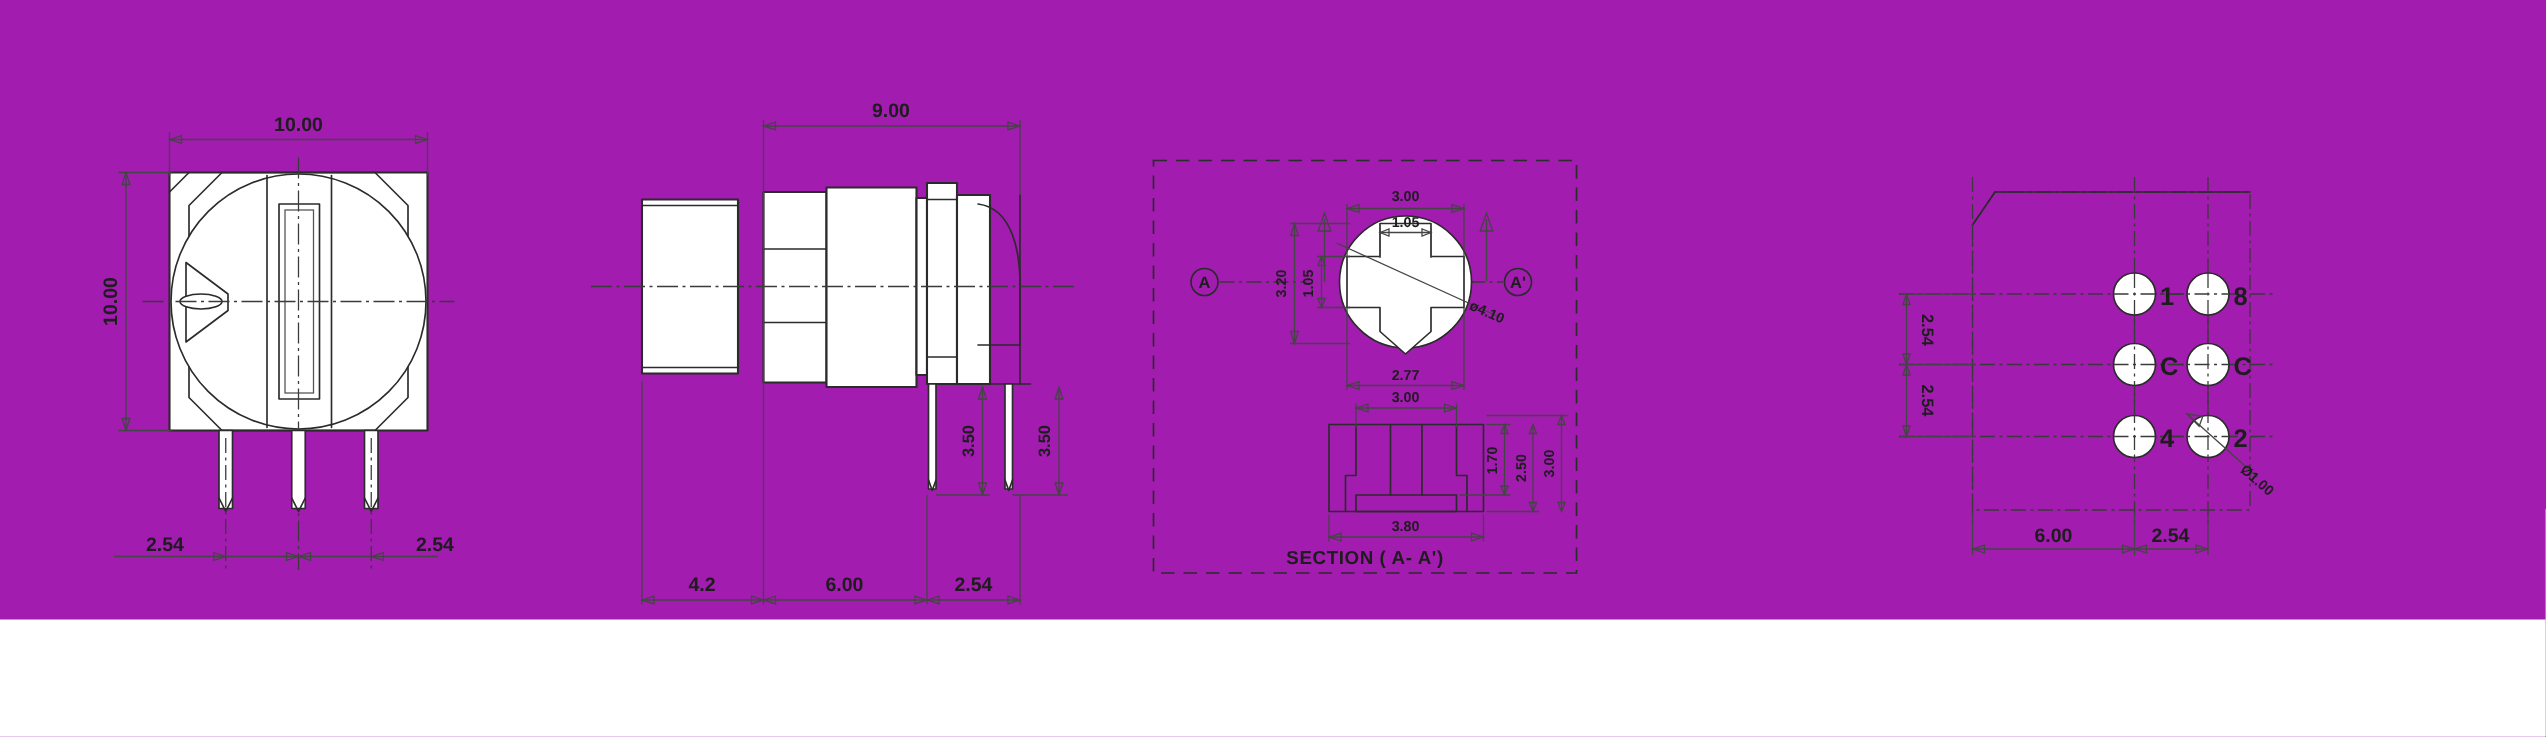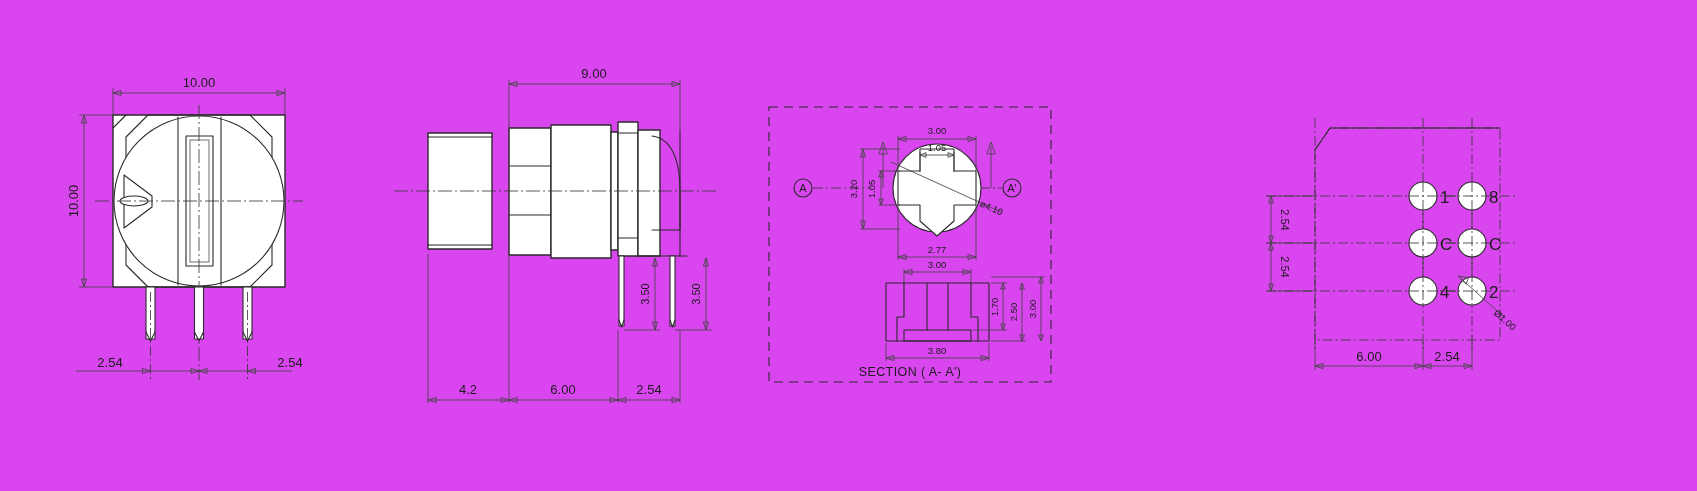--- a/index.html
+++ b/index.html
@@ -1,17 +1,17 @@
 <!DOCTYPE html>
 <html><head>
 <meta charset="utf-8">
 <style>
   html,body{margin:0;padding:0;background:#ffffff;}
   body{width:1697px;height:491px;font-family:"Liberation Sans",sans-serif;overflow:hidden;}
-  #sheet{position:relative;width:1697px;height:491px;background:#d946ef;}
+  #sheet{position:relative;width:1697px;height:413px;background:#a21caf;font-weight:bold;}
   svg{display:block;}
   .ln{stroke:#2b2b2b;stroke-width:1.1;fill:none;stroke-linecap:round;stroke-linejoin:round;}
   .lnb{stroke:#2b2b2b;stroke-width:1.4;fill:none;stroke-linejoin:round;}
   .thin{stroke:#555;stroke-width:0.85;fill:none;}
   .dim{stroke:#444;stroke-width:0.85;fill:none;}
   .ctr{stroke:#3a3a3a;stroke-width:0.85;fill:none;stroke-dasharray:14 3 2 3;}
   .ctr2{stroke:#3a3a3a;stroke-width:0.85;fill:none;stroke-dasharray:10 3 2 3;}
   .dash{stroke:#2b2b2b;stroke-width:1.1;fill:none;stroke-dasharray:9 6;}
   .fillw{fill:#ffffff;}
   text{font-family:"Liberation Sans",sans-serif;fill:#1d1d1d;}

